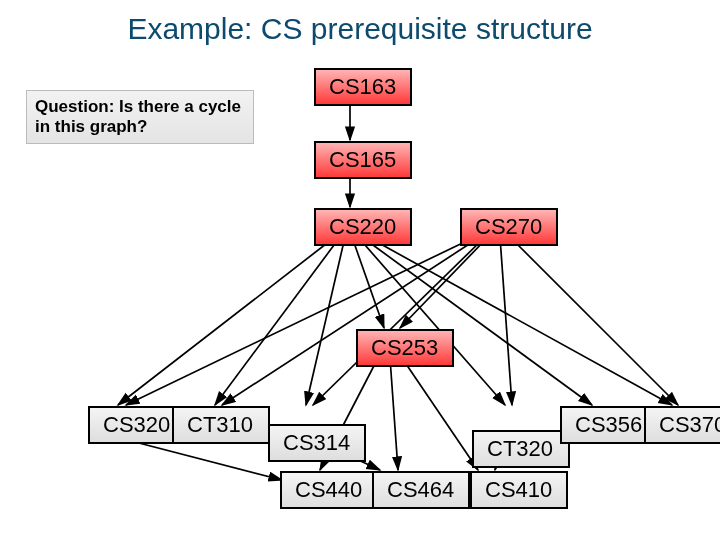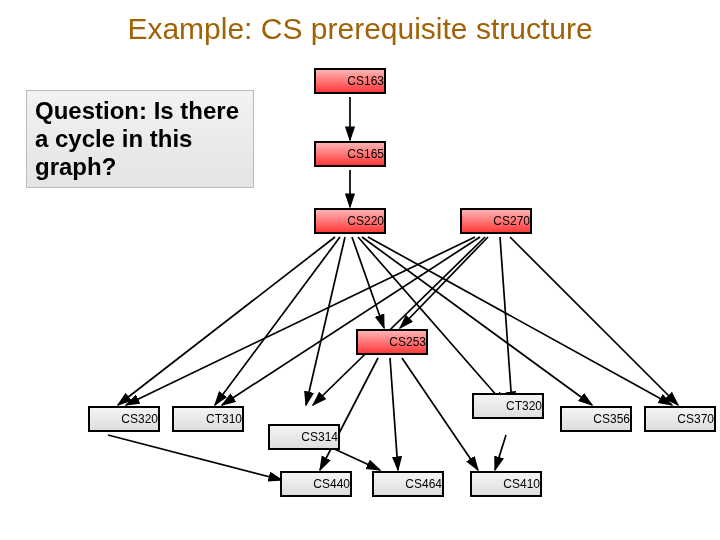--- a/index.html
+++ b/index.html
@@ -1,18 +1,18 @@
 <!DOCTYPE html>
 <html><head>
 <meta charset="utf-8">
 <style>
 html,body{margin:0;padding:0;width:720px;height:540px;background:#fff;font-family:"Comic Sans MS",cursive,sans-serif;overflow:hidden}
-.title{position:absolute;left:0;right:0;top:12px;text-align:center;font-size:30px;color:#a16207}
-.question{position:absolute;left:26px;top:90px;width:210px;font-size:24px;font-weight:bold;padding:6px 8px;background:linear-gradient(to bottom,#f2f2f2,#e4e4e4);border:1px solid #bbb}
-.node{position:absolute;border:2px solid #000;font-size:12px;text-align:right;padding:4px 0;min-width:68px}
+.title{position:absolute;left:0;right:0;top:12px;text-align:center;font-size:30px;color:#0c4a6e}
+.question{position:absolute;left:26px;top:90px;width:210px;font-size:17px;font-weight:bold;padding:6px 8px;background:linear-gradient(to bottom,#f2f2f2,#e4e4e4);border:1px solid #bbb}
+.node{position:absolute;border:2px solid #000;font-size:22px;text-align:left;padding:4px 13px;min-width:68px}
 .red{background:linear-gradient(to bottom,#ffb3b3,#ff3a3a)}
 .gray{background:linear-gradient(to bottom,#f4f4f4,#dedede)}
 svg.edges{position:absolute;left:0;top:0;width:720px;height:540px;pointer-events:none}
 </style>
 </head>
 <body>
 
 <div class="title">Example: CS prerequisite structure</div>
 <div class="question">Question: Is there a cycle in this graph?</div>
 
@@ -48,18 +48,18 @@
 </svg>
 
 <div class="node red" style="left:314px;top:68px"><span>CS163</span></div>
 <div class="node red" style="left:314px;top:141px"><span>CS165</span></div>
 <div class="node red" style="left:314px;top:208px"><span>CS220</span></div>
 <div class="node red" style="left:460px;top:208px"><span>CS270</span></div>
 <div class="node red" style="left:356px;top:329px"><span>CS253</span></div>
 <div class="node gray" style="left:88px;top:406px"><span>CS320</span></div>
 <div class="node gray" style="left:172px;top:406px"><span>CT310</span></div>
 <div class="node gray" style="left:268px;top:424px"><span>CS314</span></div>
-<div class="node gray" style="left:472px;top:393px"><span>CT320</span></div>
+<div class="node gray" style="left:472px;top:430px"><span>CT320</span></div>
 <div class="node gray" style="left:560px;top:406px"><span>CS356</span></div>
 <div class="node gray" style="left:644px;top:406px"><span>CS370</span></div>
 <div class="node gray" style="left:280px;top:471px"><span>CS440</span></div>
 <div class="node gray" style="left:372px;top:471px"><span>CS464</span></div>
 <div class="node gray" style="left:470px;top:471px"><span>CS410</span></div>
 
 </body></html>

